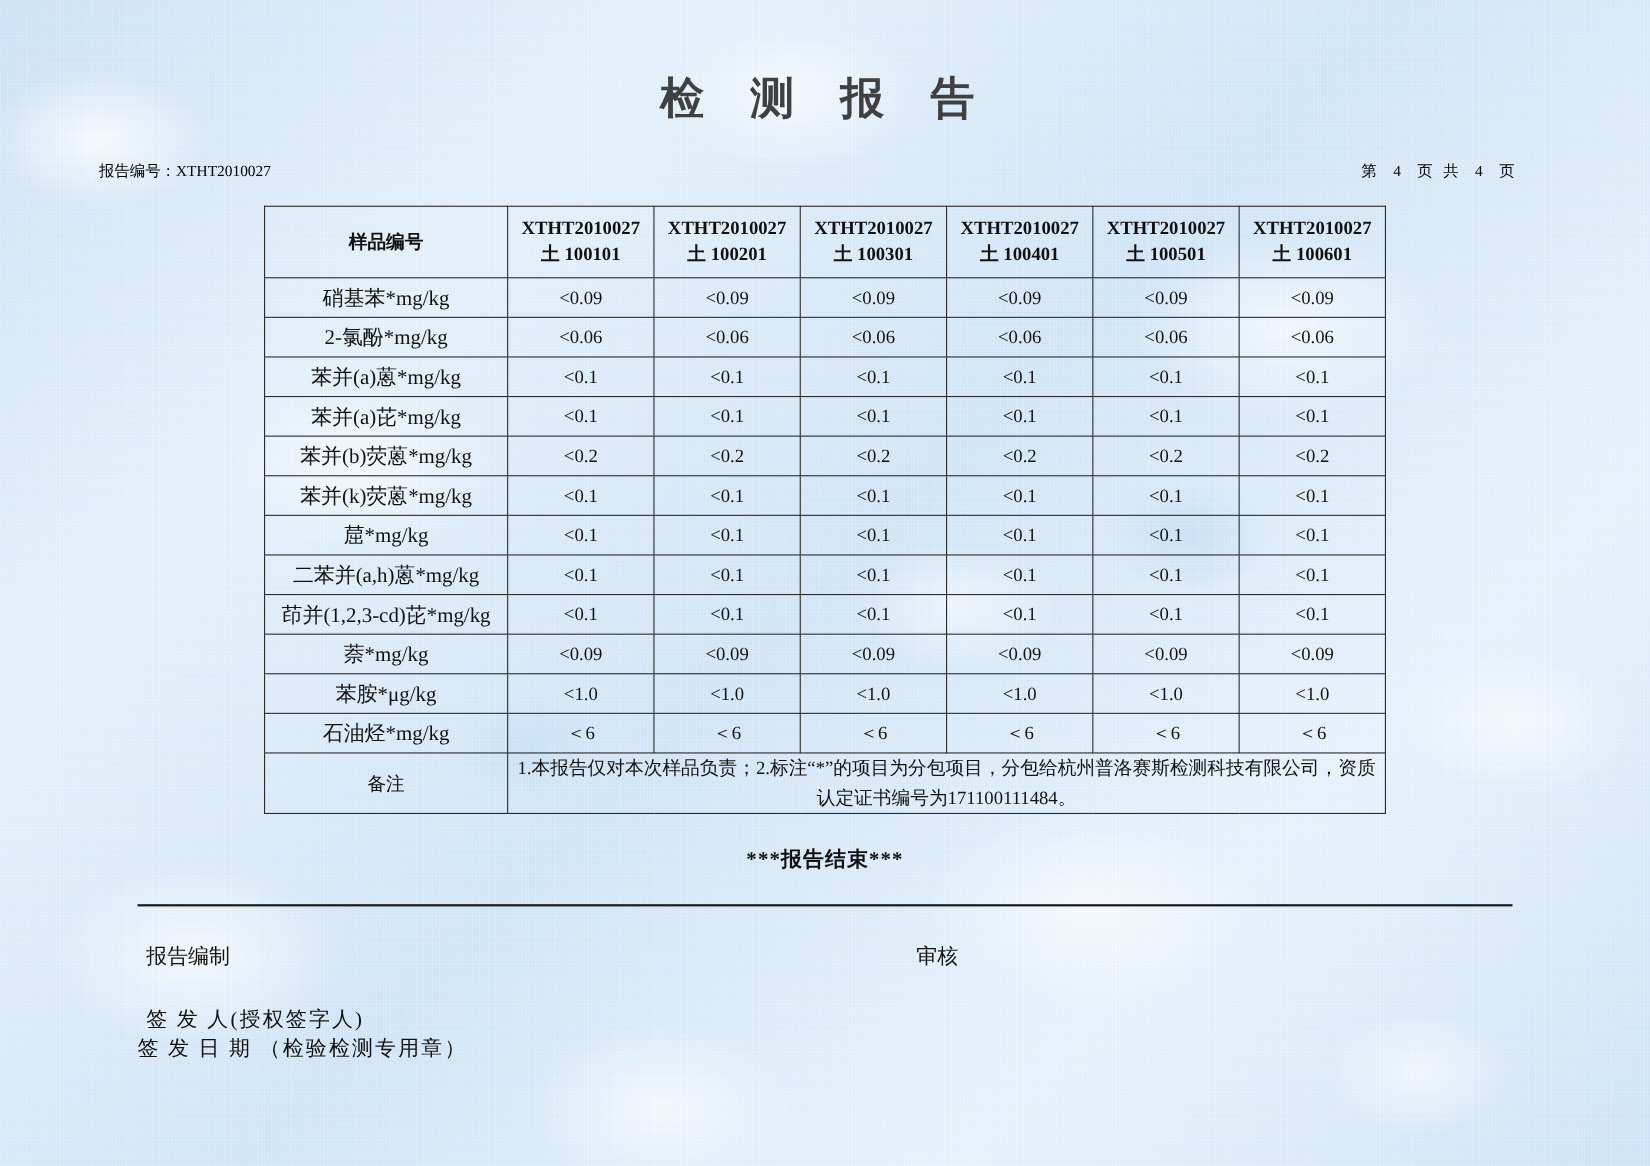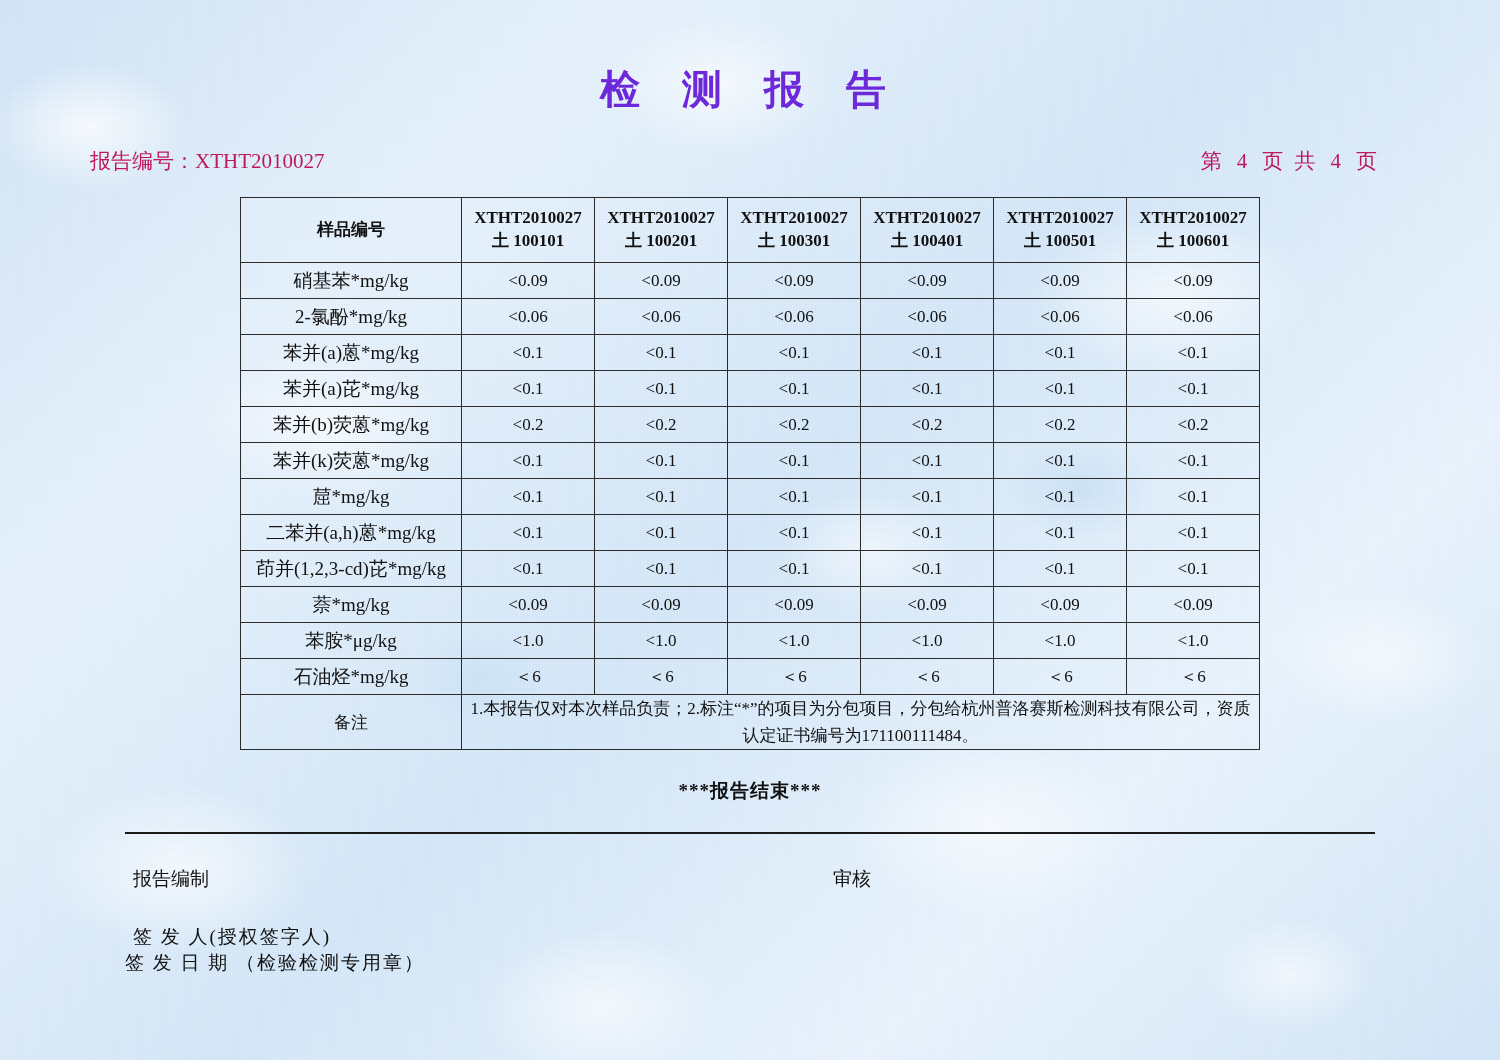--- a/index.html
+++ b/index.html
@@ -51,32 +51,32 @@
     width: 1500px;
     height: 1060px;
     box-sizing: border-box;
     padding: 0 80px;
   }
   .doc-title {
     text-align: center;
     font-size: 40px;
     font-weight: bold;
     letter-spacing: 14px;
-    color: #6d28d9;
+    color: #404040;
     margin-top: 62px;
     font-family: "DejaVu Serif", "Liberation Serif", serif;
   }
   .meta-row {
     display: flex;
     justify-content: space-between;
     align-items: baseline;
     margin-top: 30px;
     padding: 0 10px;
-    font-size: 21px;
-    color: #be185d;
+    font-size: 14px;
+    color: #000000;
   }
   .meta-left {
     font-family: "Liberation Serif", serif;
   }
   .meta-right {
     font-family: "Liberation Serif", serif;
     letter-spacing: 3px;
     padding-right: 30px;
   }
   .meta-right .num { padding: 0 12px; }

